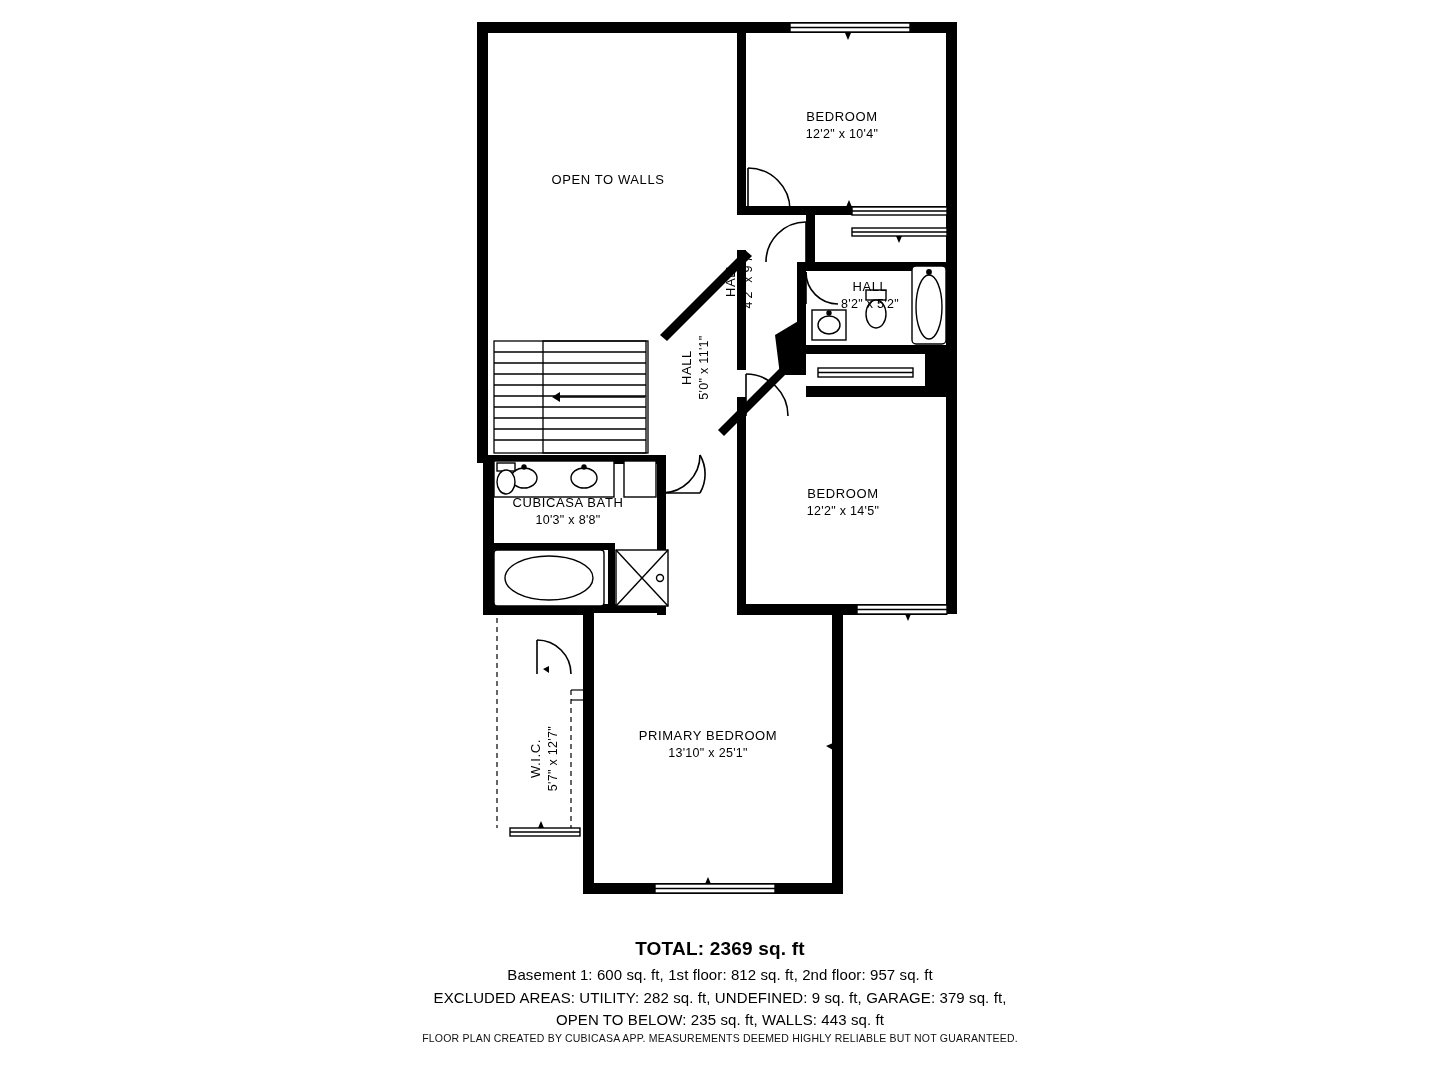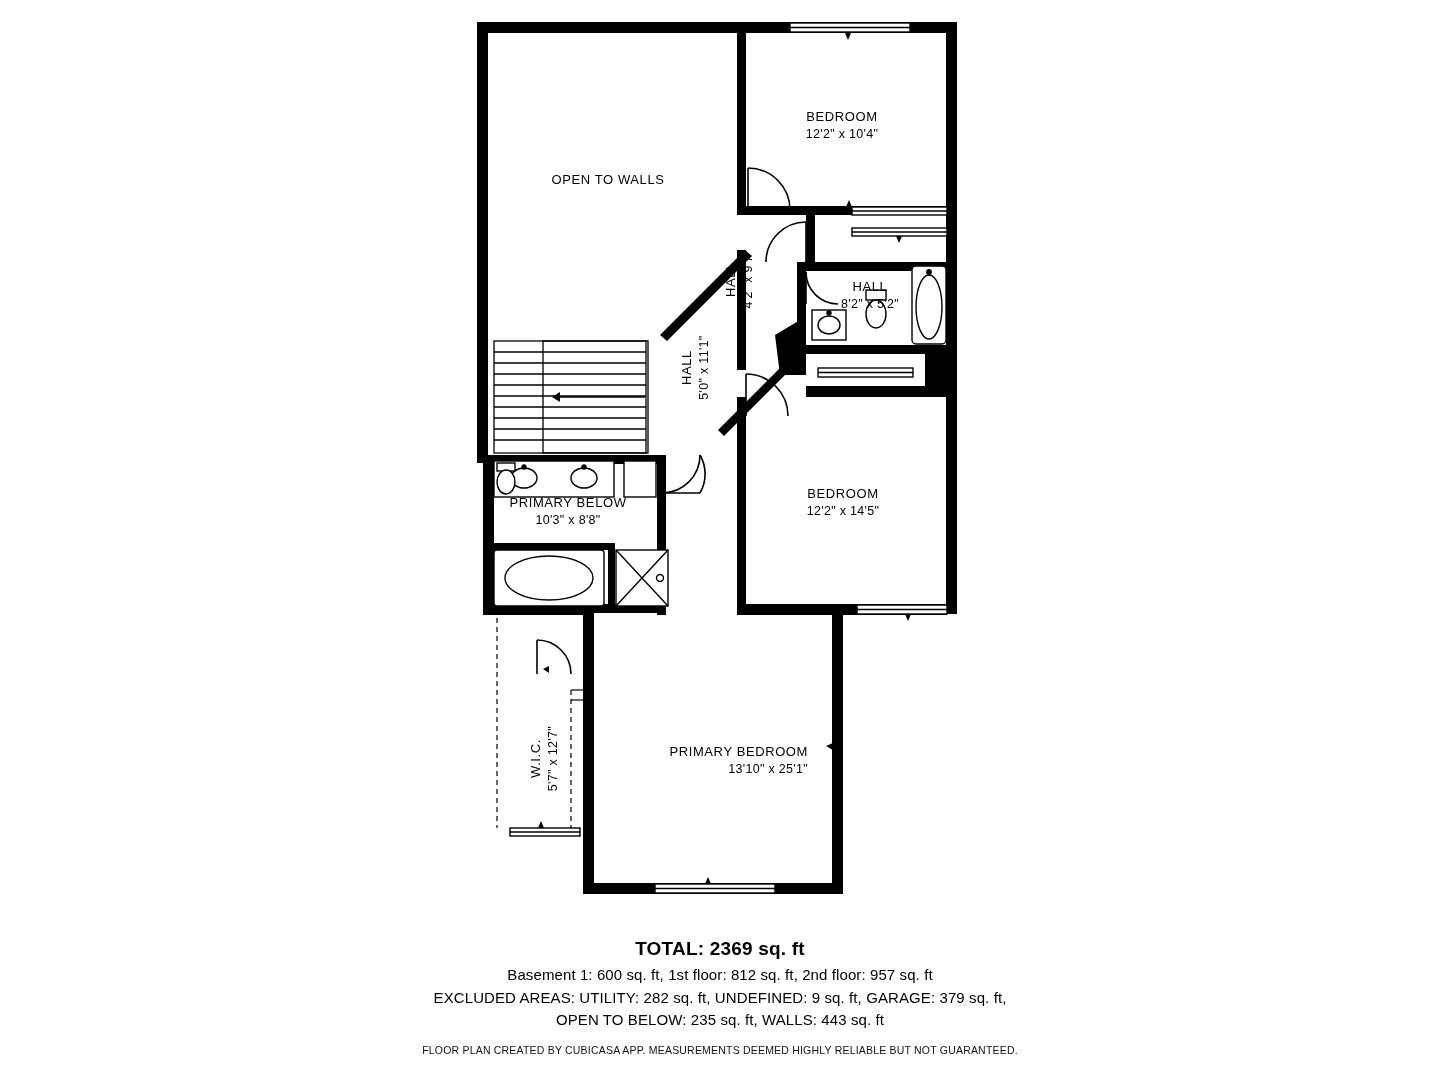--- a/index.html
+++ b/index.html
@@ -56,21 +56,20 @@
     margin-bottom: 4px;
   }
   .footer-line {
     font-size: 15px;
     letter-spacing: 0.1px;
     line-height: 1.5;
   }
   .footer-disclaimer {
     font-size: 10.5px;
     letter-spacing: 0.2px;
-    margin-top: 12px;
     color: #111;
   }
 </style>
 </head>
 <body>
 
 <svg id="plan" viewBox="0 0 1440 930">
 
   <g fill="#000000">
 
@@ -272,30 +271,30 @@
   <div class="room-name">HALL</div>
   <div class="room-dims">5'0" x 11'1"</div>
 </div>
 
 <div class="room-label" style="left:743px; top:486px; width:200px;">
   <div class="room-name">BEDROOM</div>
   <div class="room-dims">12'2" x 14'5"</div>
 </div>
 
 <div class="room-label" style="left:468px; top:495px; width:200px;">
-  <div class="room-name">PRIMARY BELOW</div>
+  <div class="room-name">CUBICASA BATH</div>
   <div class="room-dims">10'3" x 8'8"</div>
 </div>
 
 <div class="room-label rot90" style="left:475px; top:742px; width:140px;">
   <div class="room-name">W.I.C.</div>
   <div class="room-dims">5'7" x 12'7"</div>
 </div>
 
-<div class="room-label" style="left:608px; top:744px; width:200px;text-align:right;">
+<div class="room-label" style="left:608px; top:728px; width:200px;">
   <div class="room-name">PRIMARY BEDROOM</div>
   <div class="room-dims">13'10" x 25'1"</div>
 </div>
 
 <div class="footer">
   <div class="footer-total">TOTAL: 2369 sq. ft</div>
   <div class="footer-line">Basement 1: 600 sq. ft, 1st floor: 812 sq. ft, 2nd floor: 957 sq. ft</div>
   <div class="footer-line">EXCLUDED AREAS: UTILITY: 282 sq. ft, UNDEFINED: 9 sq. ft, GARAGE: 379 sq. ft,</div>
   <div class="footer-line">OPEN TO BELOW: 235 sq. ft, WALLS: 443 sq. ft</div>
   <div class="footer-disclaimer">FLOOR PLAN CREATED BY CUBICASA APP. MEASUREMENTS DEEMED HIGHLY RELIABLE BUT NOT GUARANTEED.</div>

